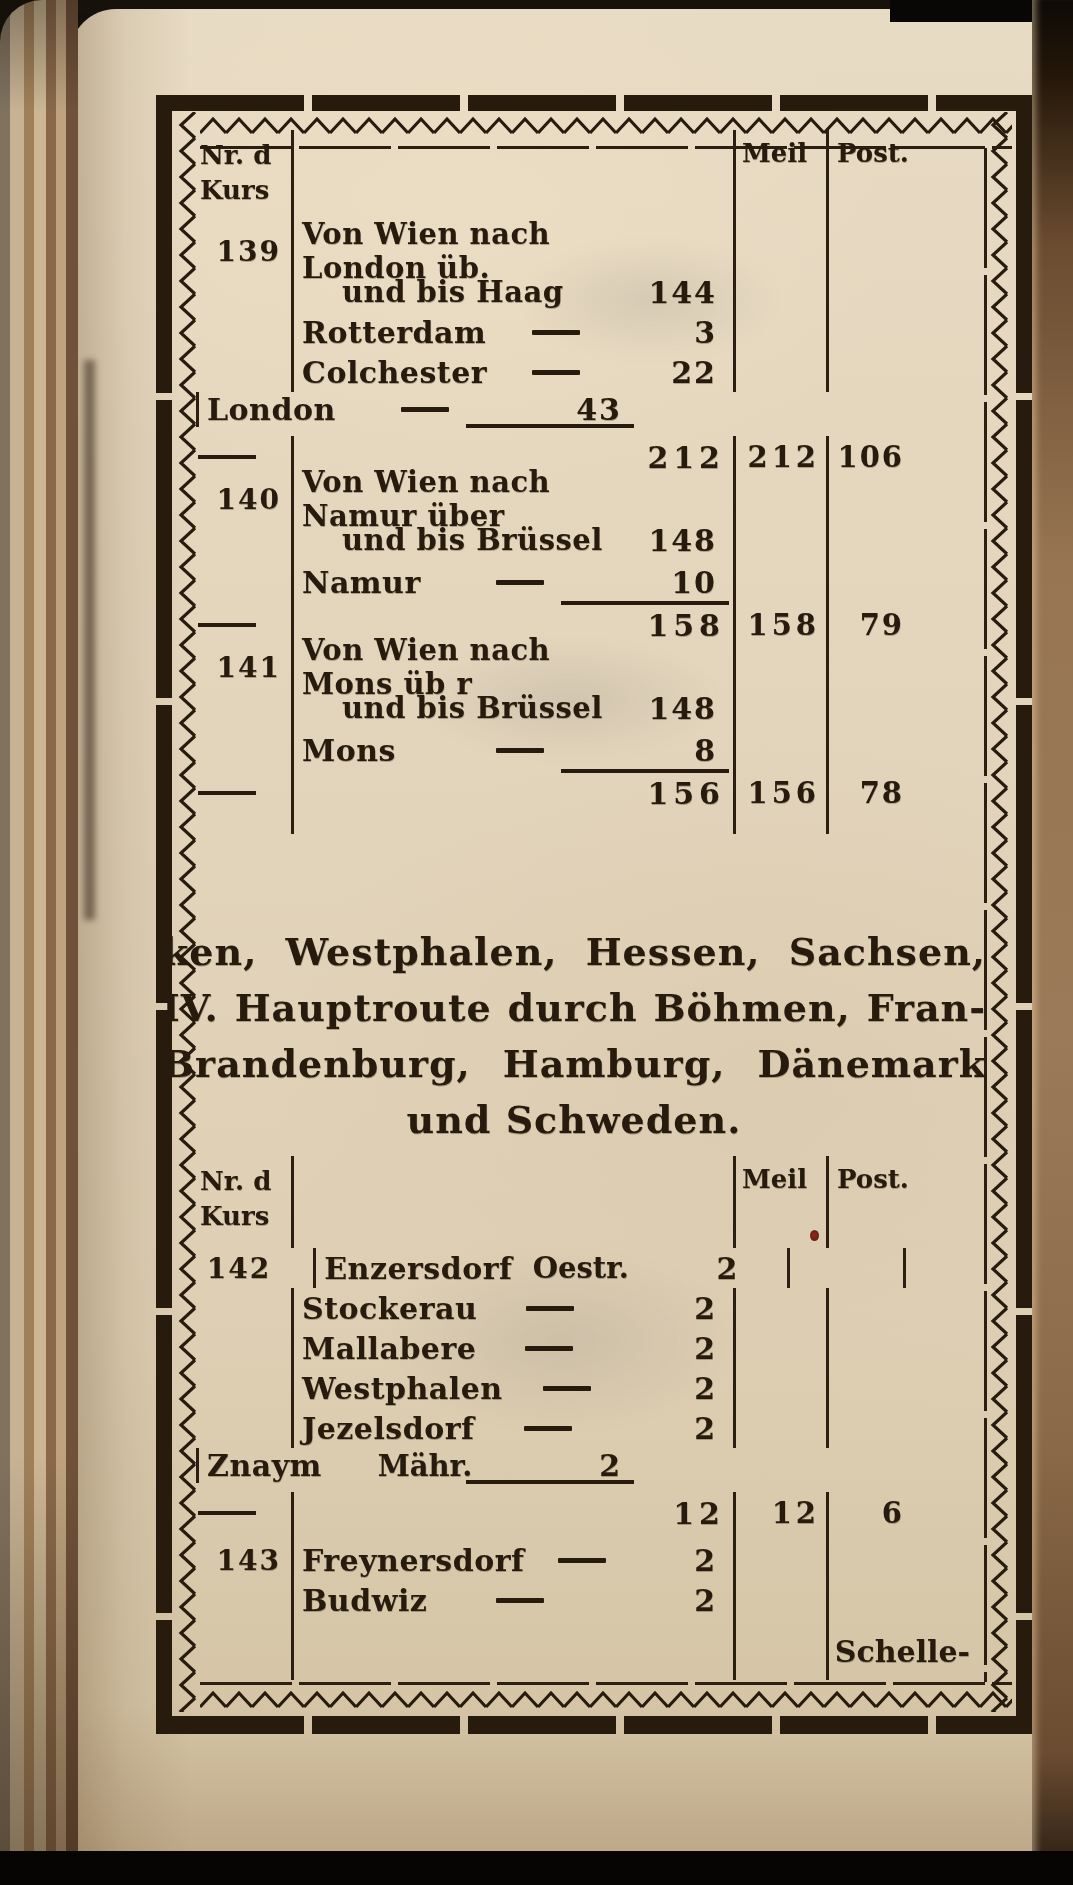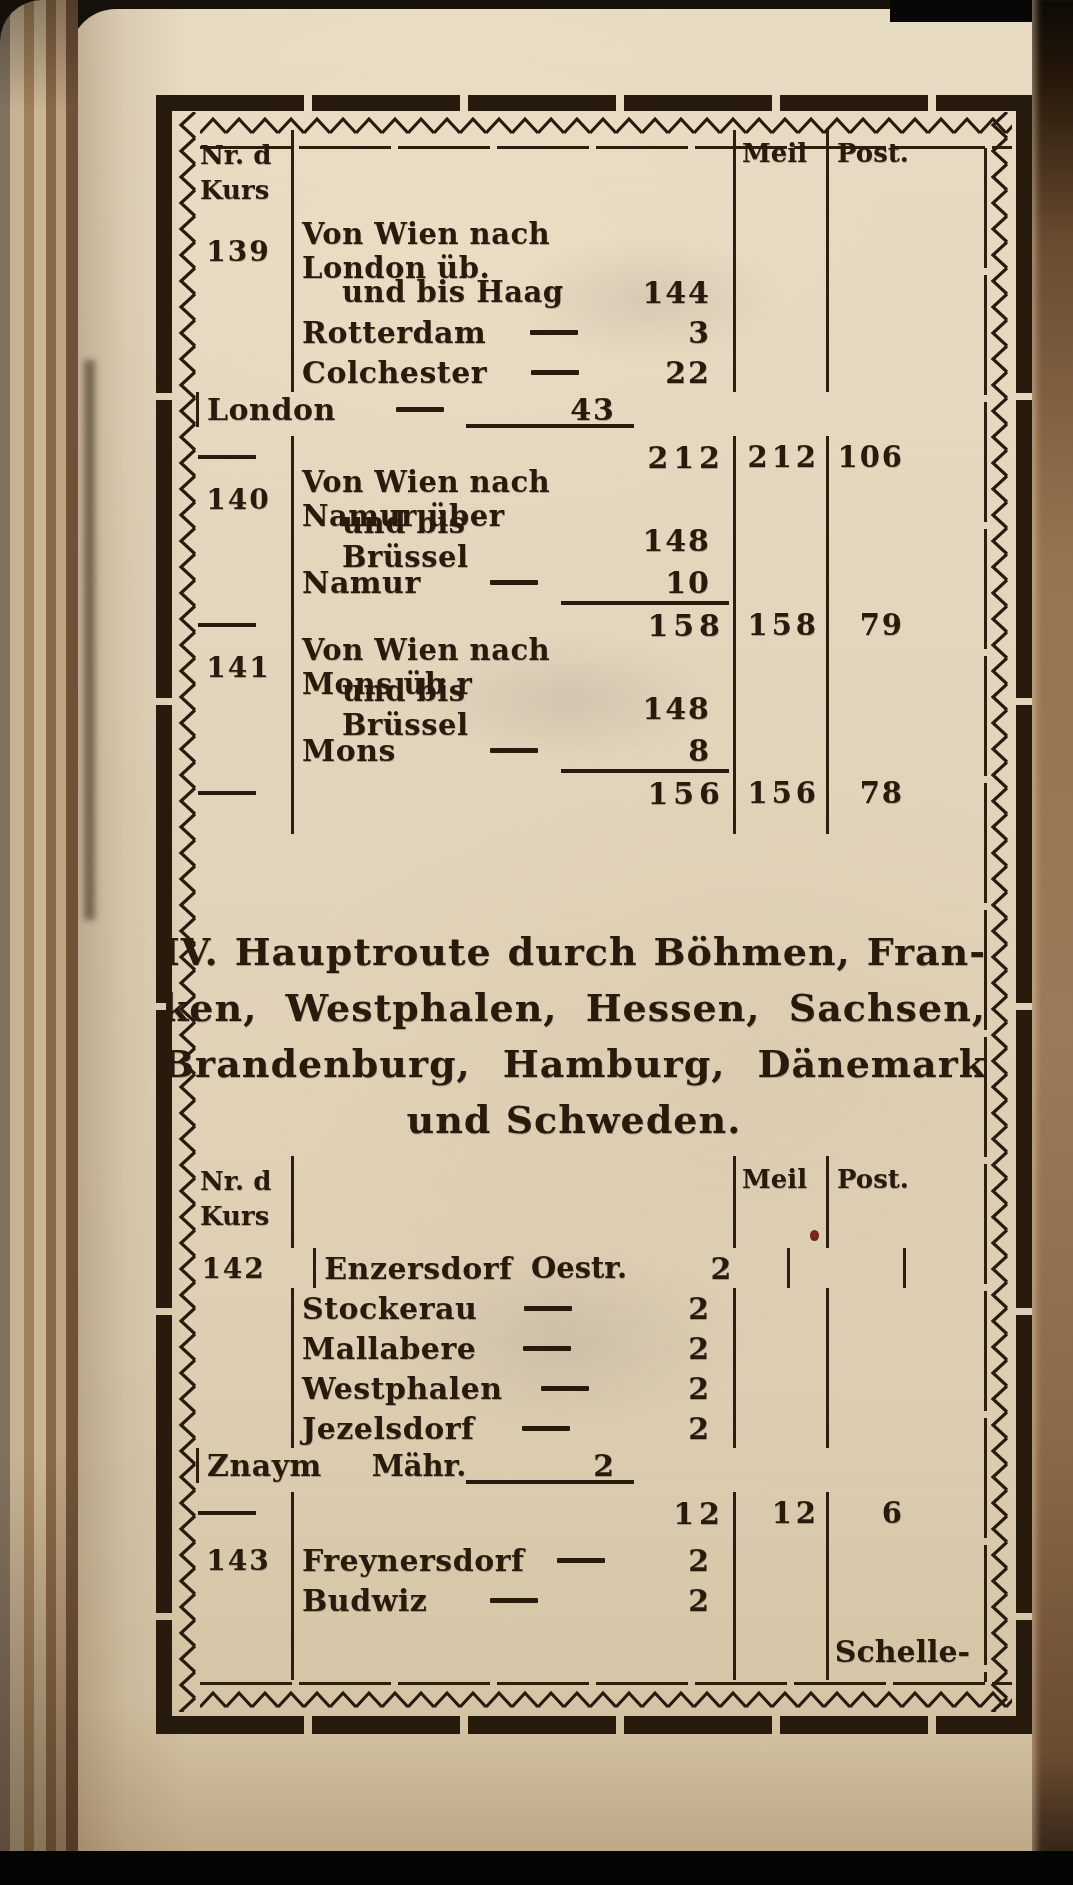--- a/index.html
+++ b/index.html
@@ -46,37 +46,37 @@
   .bar-v-seg{background:repeating-linear-gradient(180deg,var(--ink) 0 298px, rgba(0,0,0,0) 298px 305px);}
   .thin-h{position:absolute;height:3px;background:repeating-linear-gradient(90deg,var(--ink-line) 0 92px, rgba(0,0,0,0) 92px 99px);}
   .thin-v{position:absolute;width:3px;background:repeating-linear-gradient(180deg,var(--ink-line) 0 120px, rgba(0,0,0,0) 120px 127px);}
   .zz{position:absolute;}
 
   
   .frame-content{position:absolute;left:196px;top:130px;width:790px;
                  font-weight:700;text-shadow:.4px .5px .6px rgba(44,30,14,.30);}
   .row{display:flex;}
   .c{box-sizing:border-box;display:flex;align-items:center;}
-  .c-nr{width:95px;justify-content:center;padding-right:10px;font-size:28px;letter-spacing:2px;}
+  .c-nr{width:95px;justify-content:flex-end;padding-right:10px;font-size:28px;letter-spacing:2px;}
   .c-desc{width:442px;border-left:3px solid var(--ink-line);position:relative;}
   .c-meil{width:93px;border-left:3px solid var(--ink-line);justify-content:flex-end;
           padding-right:6px;font-size:29px;letter-spacing:4px;}
   .c-post{width:92px;border-left:3px solid var(--ink-line);justify-content:flex-end;
           padding-right:14px;font-size:29px;letter-spacing:2px;}
   .hdr .c-nr{flex-direction:column;align-items:flex-start;justify-content:flex-start;
              padding:8px 0 0 4px;font-size:26px;line-height:35px;letter-spacing:0;}
   .hdr .c-meil{align-items:flex-start;justify-content:flex-start;padding:8px 0 0 6px;font-size:26px;letter-spacing:0;}
   .hdr .c-post{align-items:flex-start;justify-content:flex-start;padding:8px 0 0 8px;font-size:26px;letter-spacing:0;}
   .title-txt{font-size:29px;padding-left:8px;letter-spacing:.5px;}
   .indent{padding-left:48px;}
   .stage-name{font-size:30px;padding-left:8px;letter-spacing:.5px;}
   .spacer-flex{flex:1;}
   .midbox{width:170px;display:flex;justify-content:center;align-items:center;font-size:29px;}
   .dashbar{display:inline-block;width:48px;height:5px;background:var(--ink);border-radius:1px;}
-  .valbox{width:112px;text-align:right;padding-right:22px;font-size:30px;letter-spacing:2px;}
+  .valbox{width:112px;text-align:right;padding-right:16px;font-size:30px;letter-spacing:2px;}
   .sumrule{position:absolute;right:4px;bottom:-1px;width:168px;border-bottom:4px solid var(--ink);}
   .subtotal{width:100%;text-align:right;padding-right:8px;font-size:30px;letter-spacing:5px;}
   .nr-dashbar{display:inline-block;width:58px;height:4px;background:var(--ink);margin-right:24px;}
   .total-row .c-nr{align-items:center;justify-content:flex-start;padding-left:2px;}
 
   .heading{margin-left:-34px;width:824px;font-size:38px;line-height:56px;letter-spacing:1px;}
   .heading .fill{text-align:justify;text-align-last:justify;}
   .heading .center{text-align:center;}
   .gapblock{width:100%;}
   .catchword{position:absolute;left:700px;top:1634px;width:270px;text-align:right;
@@ -317,22 +317,22 @@
         </div>
       </div>
       <div class="row lined" style="height: 20px;">
         <div class="c c-nr"></div>
         <div class="c c-desc"></div>
         <div class="c c-meil"></div>
         <div class="c c-post"></div>
       </div>
       <div class="gapblock" style="height: 90px;"></div>
       <div class="heading">
+        <div class="fill">ken, Westphalen, Hessen, Sachsen,</div>
         <div class="fill">IV. Hauptroute durch Böhmen, Fran-</div>
-        <div class="fill">ken, Westphalen, Hessen, Sachsen,</div>
         <div class="fill">Brandenburg, Hamburg, Dänemark</div>
         <div class="center">und Schweden.</div>
       </div>
       <div class="gapblock" style="height: 8px;"></div>
       <div class="row lined hdr" style="height: 92px;">
         <div class="c c-nr">
           <div>Nr. d</div>
           <div>Kurs</div>
         </div>
         <div class="c c-desc"></div>

